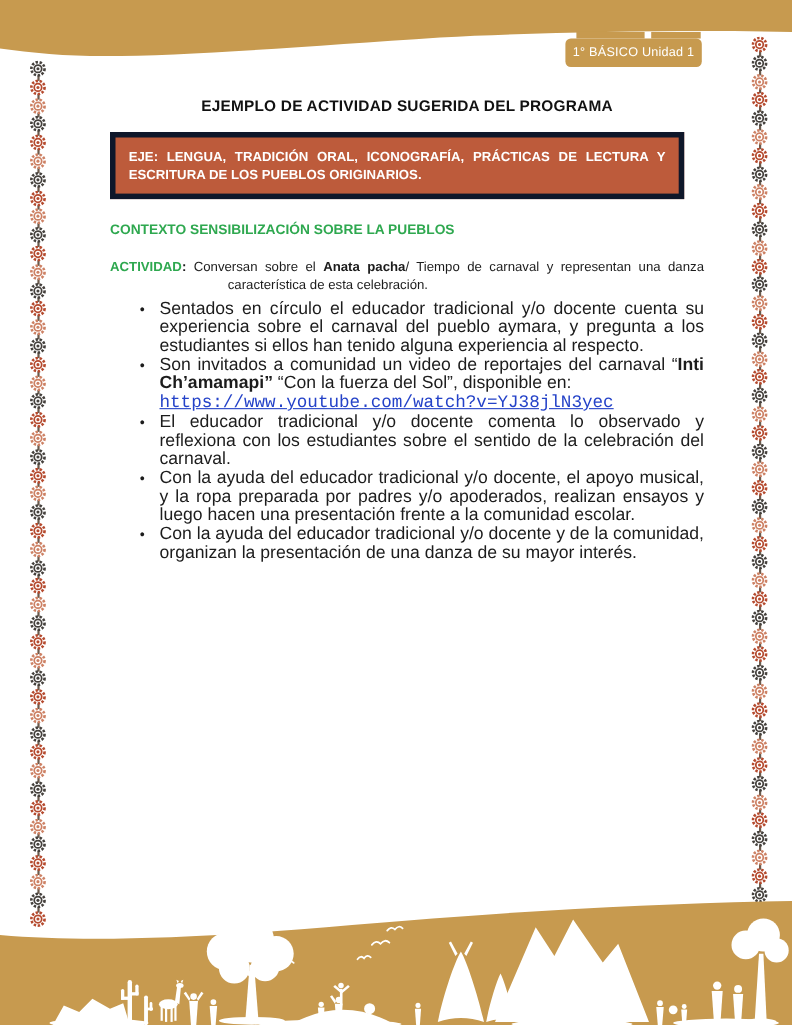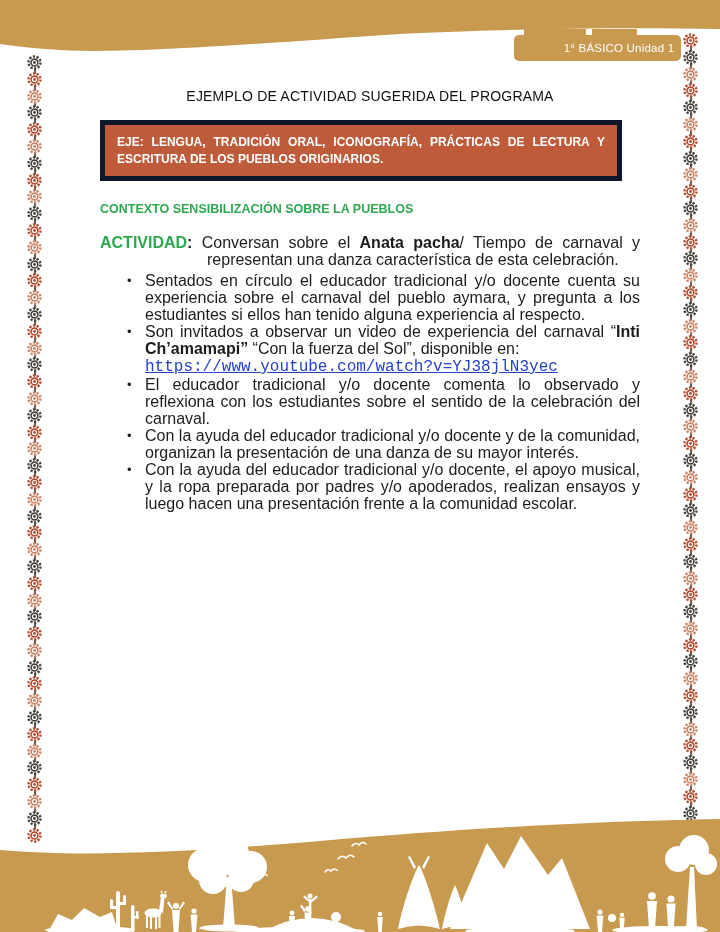--- a/index.html
+++ b/index.html
@@ -2,37 +2,37 @@
 <html style="--tan: #c79a4f; --terracotta: #bd5b3b; --green: #2ea84f; --link_blue: #2442c8; --text: #1c1c1c; --chain_dark: #45413d; --chain_rust: #b54a2e; --chain_salmon: #cd8164;"><head>
 <meta charset="utf-8">
 <style>
   html,body{margin:0;padding:0;background:#fff;}
   .page{position:relative;width:720px;height:932px;overflow:hidden;background:#fff;
         font-family:"Liberation Sans",sans-serif;color:var(--text,#1c1c1c);}
   .hdr-svg{position:absolute;top:0;left:0;display:block;}
   .ftr-svg{position:absolute;bottom:0;left:0;display:block;}
   .badge{position:absolute;left:514px;top:35px;width:124px;height:26px;
          background:var(--tan,#c79a4f);border-radius:5px;color:#fff;font-size:11.5px;
-         display:flex;align-items:center;justify-content:center;letter-spacing:.2px;padding-left:43px;}
+         display:flex;align-items:center;justify-content:center;letter-spacing:.2px;}
   .tab{position:absolute;background:var(--tan,#c79a4f);height:6px;top:29px;}
   .tab1{left:524px;width:62px;}
   .tab2{left:592px;width:45px;}
   .chain{position:absolute;display:flex;flex-direction:column;gap:1.8px;z-index:0;}
   .chain::before{content:"";position:absolute;left:50%;transform:translateX(-50%);
                  top:6px;bottom:6px;width:2px;background:#6a5a4c;z-index:-1;}
   .chain-left{left:27px;top:55px;}
   .chain-right{left:683px;top:33px;}
   .content{position:absolute;left:100px;top:0;width:540px;z-index:1;}
-  .title{margin:88px 0 0 0;font-size:14px;font-weight:normal;text-align:center;
+  .title{margin:88px 0 0 0;font-size:14px;font-weight:bold;text-align:center;
          letter-spacing:.2px;color:#111;}
   .eje{box-sizing:border-box;margin-top:16px;width:522px;background:var(--terracotta,#bd5b3b);
        border:5px solid #0f172a;color:#fff;font-weight:bold;font-size:12px;
        line-height:16.5px;padding:9px 12px;text-align:justify;}
   .context{margin-top:21px;color:var(--green,#2ea84f);font-weight:bold;font-size:12.5px;}
-  .activity{margin:18px 0 0 0;font-size:16px;line-height:17px;text-align:justify;
+  .activity{margin:18px 0 0 0;font-size:12px;line-height:17px;text-align:justify;
             padding-left:107px;text-indent:-107px;}
   .activity .label{color:var(--green,#2ea84f);font-weight:bold;}
   .examples-label{margin-top:21px;font-size:12px;}
   ul.bullets{list-style:none;margin:4px 0 0 0;padding:0 0 0 22px;
              font-size:16px;line-height:17px;}
   ul.bullets li{position:relative;padding-left:23px;text-align:justify;margin:0;}
   ul.bullets li::before{content:"\2022";position:absolute;left:5px;top:0;font-size:13px;}
   .b{font-weight:bold;}
   a.link{color:var(--link_blue,#2442c8);text-decoration:underline;cursor:pointer;font-family:Liberation Mono, monospace;}
 </style>
@@ -528,24 +528,24 @@
 
     <div class="eje">EJE: LENGUA, TRADICIÓN ORAL, ICONOGRAFÍA, PRÁCTICAS DE LECTURA Y ESCRITURA DE LOS PUEBLOS ORIGINARIOS.</div>
 
     <div class="context">CONTEXTO SENSIBILIZACIÓN SOBRE LA PUEBLOS</div>
 
     <p class="activity"><span class="label">ACTIVIDAD</span><span><span class="b">:</span><span> Conversan sobre el </span><span class="b">Anata pacha</span><span>/ Tiempo de carnaval y representan una danza característica de esta celebración.</span></span></p>
 
 
     <ul class="bullets">
         <li><span>Sentados en círculo el educador tradicional y/o docente cuenta su experiencia sobre el carnaval del pueblo aymara, y pregunta a los estudiantes si ellos han tenido alguna experiencia al respecto.</span></li>
-        <li><span>Son invitados a observar un video de experiencia del carnaval “</span><span class="b">Inti Ch’amamapi”</span><span> “Con la fuerza del Sol”, disponible en:</span><br><a class="link" href="#">https://www.youtube.com/watch?v=YJ38jlN3yec</a></li>
+        <li><span>Son invitados a comunidad un video de reportajes del carnaval “</span><span class="b">Inti Ch’amamapi”</span><span> “Con la fuerza del Sol”, disponible en:</span><br><a class="link" href="#">https://www.youtube.com/watch?v=YJ38jlN3yec</a></li>
         <li><span>El educador tradicional y/o docente comenta lo observado y reflexiona con los estudiantes sobre el sentido de la celebración del carnaval.</span></li>
+        <li><span>Con la ayuda del educador tradicional y/o docente, el apoyo musical, y la ropa preparada por padres y/o apoderados, realizan ensayos y luego hacen una presentación frente a la comunidad escolar.</span></li>
         <li><span>Con la ayuda del educador tradicional y/o docente y de la comunidad, organizan la presentación de una danza de su mayor interés.</span></li>
-        <li><span>Con la ayuda del educador tradicional y/o docente, el apoyo musical, y la ropa preparada por padres y/o apoderados, realizan ensayos y luego hacen una presentación frente a la comunidad escolar.</span></li>
       </ul>
   </div>
 
   <svg class="ftr-svg" width="720" height="115" viewBox="0 0 720 115">
     <path style="fill:var(--tan,#c79a4f)" d="M0,33 C80,40 180,36 320,24 C470,11 600,4 720,2 L720,115 L0,115 Z"></path>
     <g fill="#fff" stroke="none">
       <ellipse cx="90" cy="113" rx="45" ry="4"></ellipse>
       <ellipse cx="300" cy="114" rx="65" ry="4"></ellipse>
       <ellipse cx="520" cy="114" rx="55" ry="4"></ellipse>
       <ellipse cx="660" cy="113" rx="48" ry="4"></ellipse>

